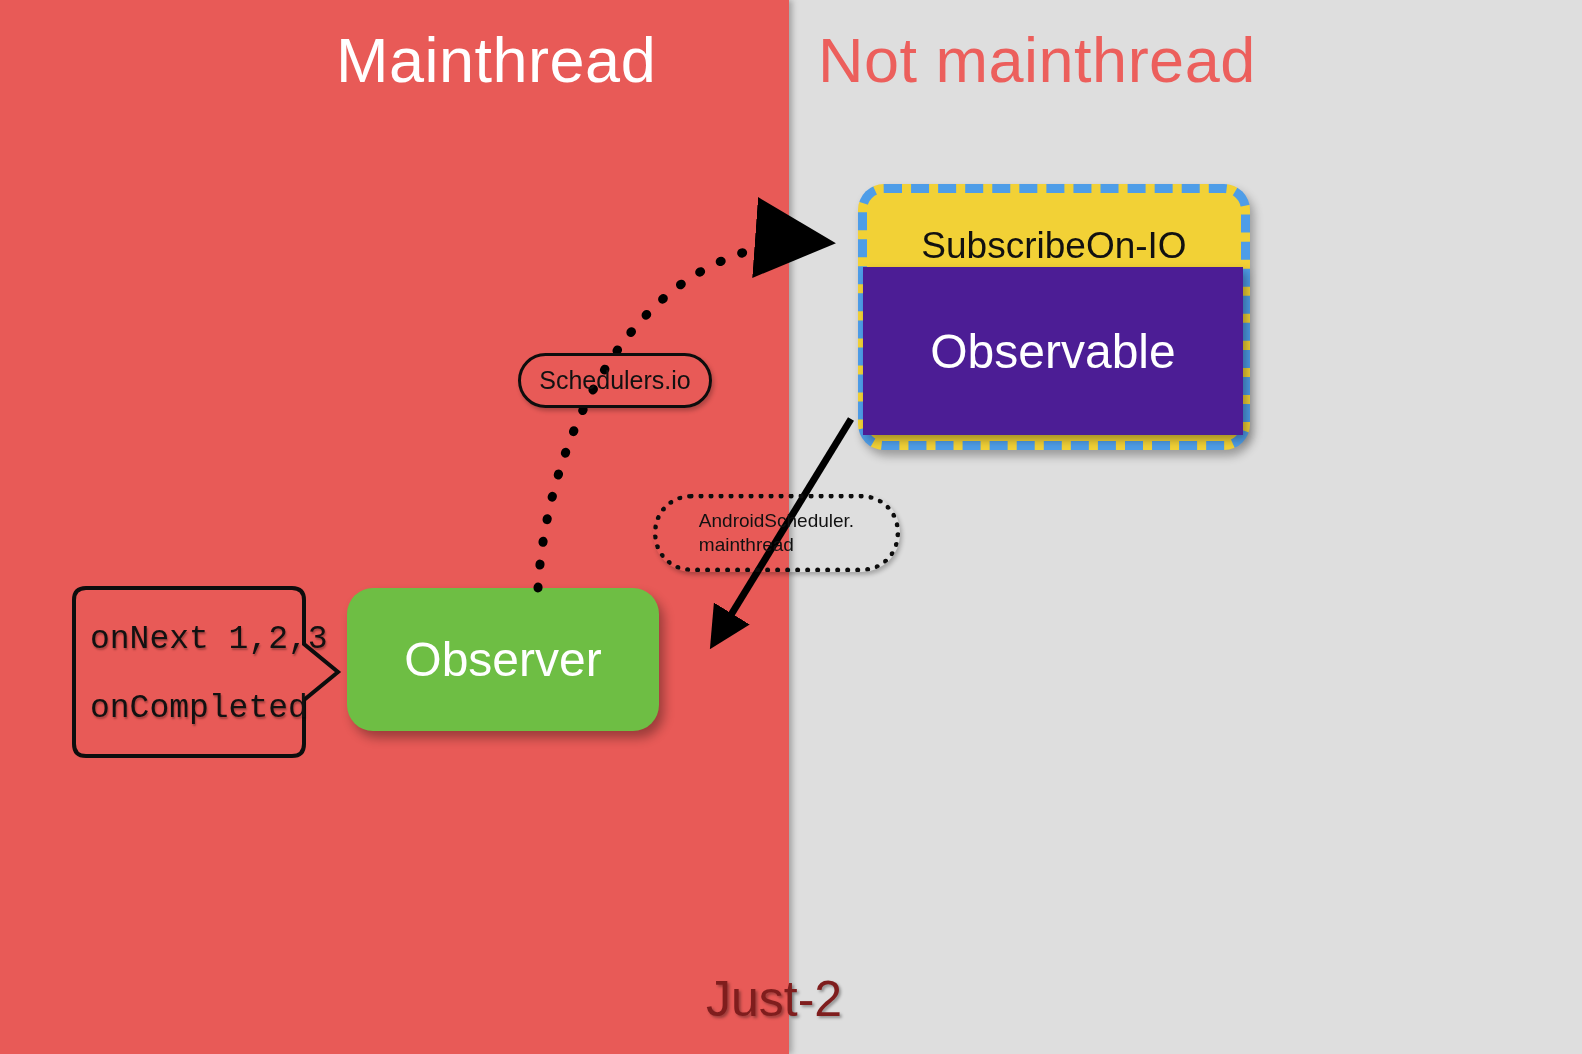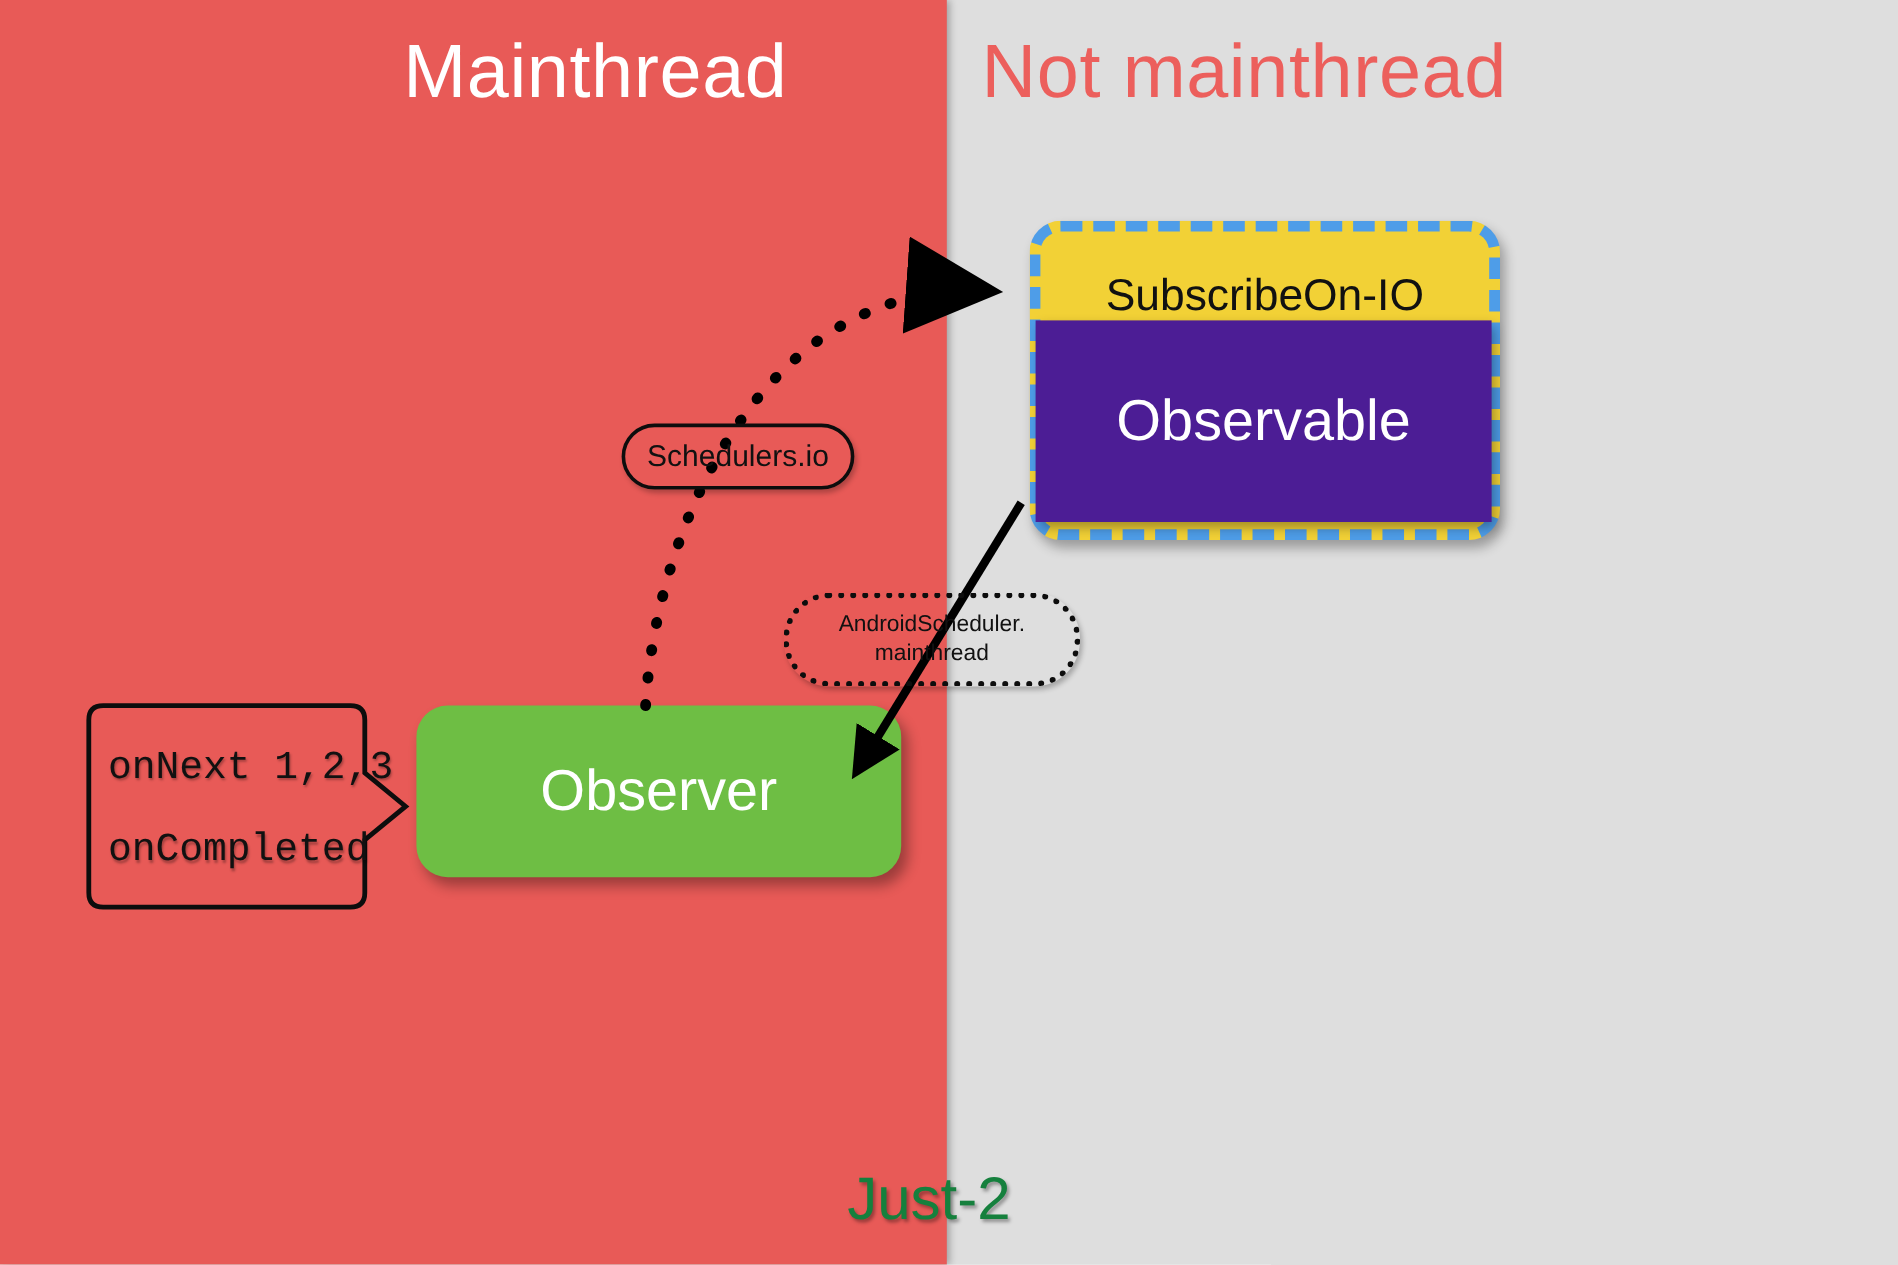--- a/index.html
+++ b/index.html
@@ -53,21 +53,21 @@
     left: 818px; top: 24px;
     color: #ec5f5c;
   }
 
   
   #bottom-caption {
     position: absolute;
     z-index: 6;
     left: 706px; top: 970px;
     font-size: 50px;
-    color: #15803d;
+    color: #7f1d1d;
     white-space: nowrap;
     text-shadow: 2px 2px 3px rgba(0,0,0,0.35);
   }
 
   
   #subscribe-box {
     position: absolute;
     z-index: 5;
     left: 858px; top: 184px;
     width: 392px; height: 266px;
@@ -102,21 +102,21 @@
     font-size: 48px;
     color: #ffffff;
     white-space: nowrap;
   }
 
   
   #observer-box {
     position: absolute;
     z-index: 5;
     left: 347px; top: 588px;
-    width: 404px; height: 143px;
+    width: 312px; height: 143px;
     background: #6ebe44;
     border-radius: 26px;
     box-shadow: 5px 7px 11px rgba(0,0,0,0.33);
     display: flex;
     align-items: center;
     justify-content: center;
   }
   #observer-label {
     font-size: 48px;
     color: #ffffff;
@@ -143,21 +143,20 @@
   #callout-line-1 { top: 104px; }
 
   
   .pill {
     position: absolute;
     z-index: 7;
     box-sizing: border-box;
     display: flex;
     align-items: center;
     justify-content: center;
-    text-align: center;
     color: #111111;
     background: transparent;
   }
   #pill-schedulers {
     left: 518px; top: 353px;
     width: 194px; height: 55px;
     border: 3px solid #0d0d0d;
     border-radius: 28px;
     font-size: 25px;
     box-shadow: 2px 3px 4px rgba(0,0,0,0.25);

